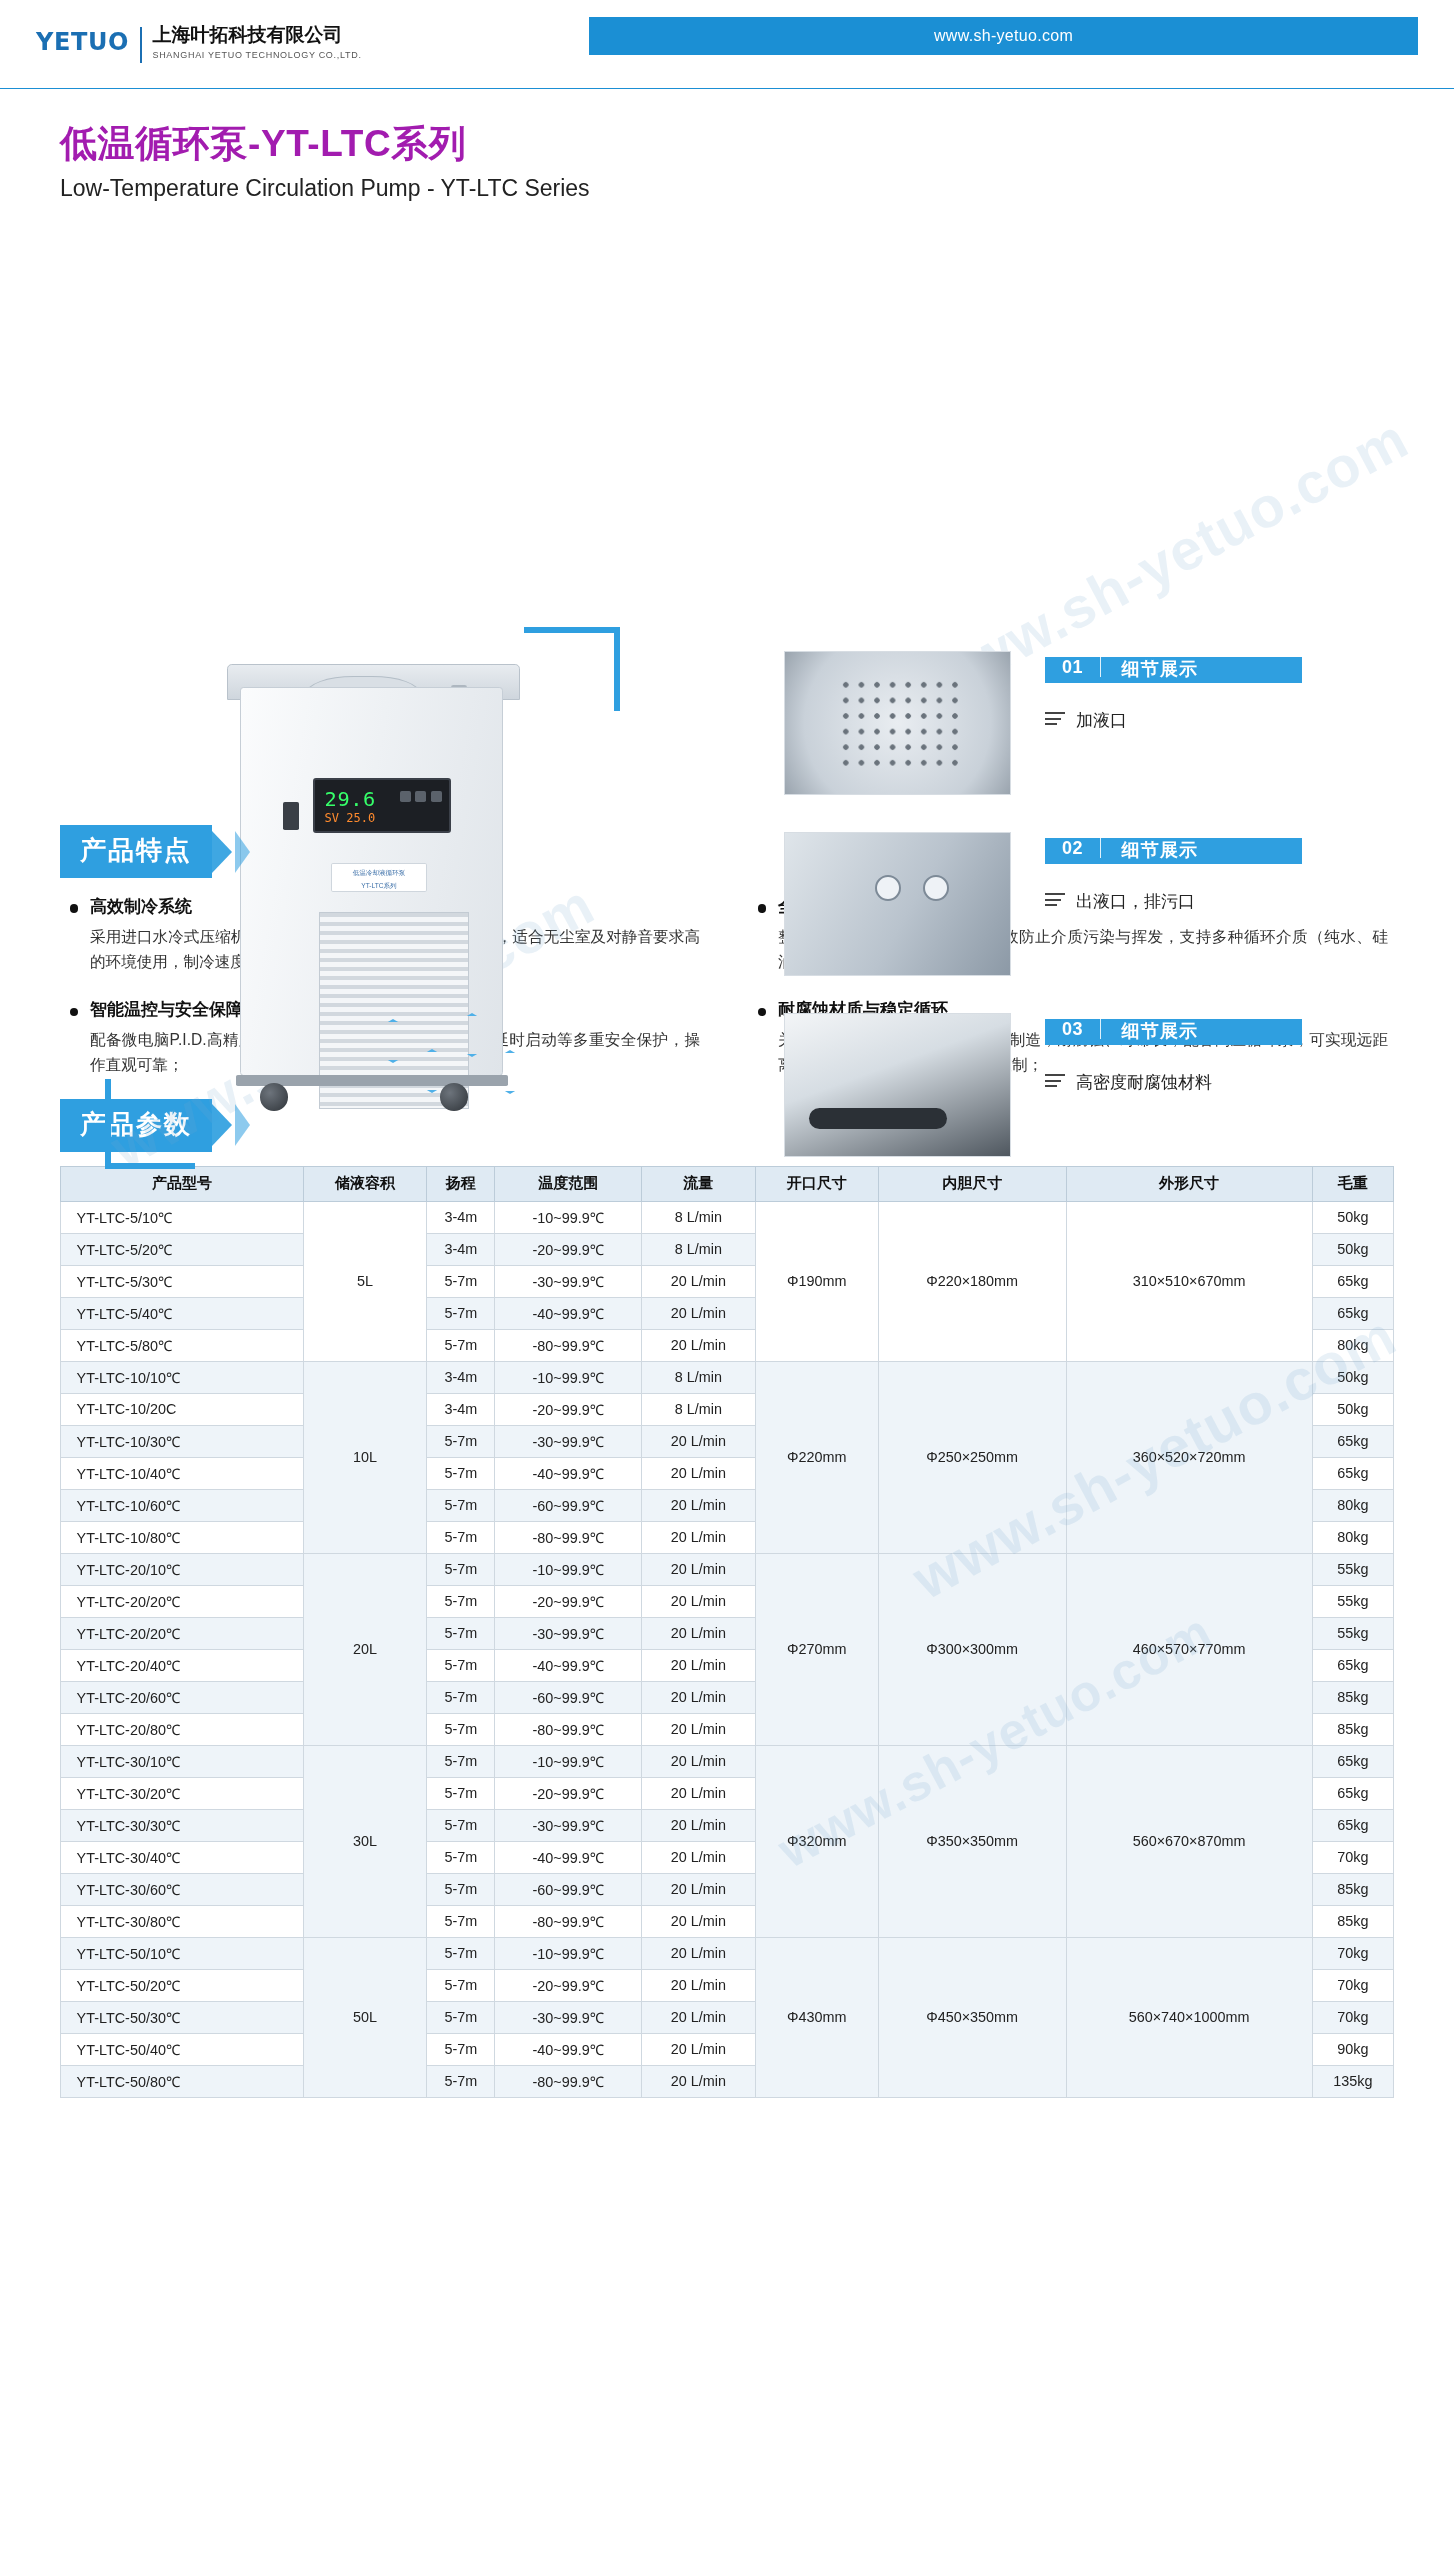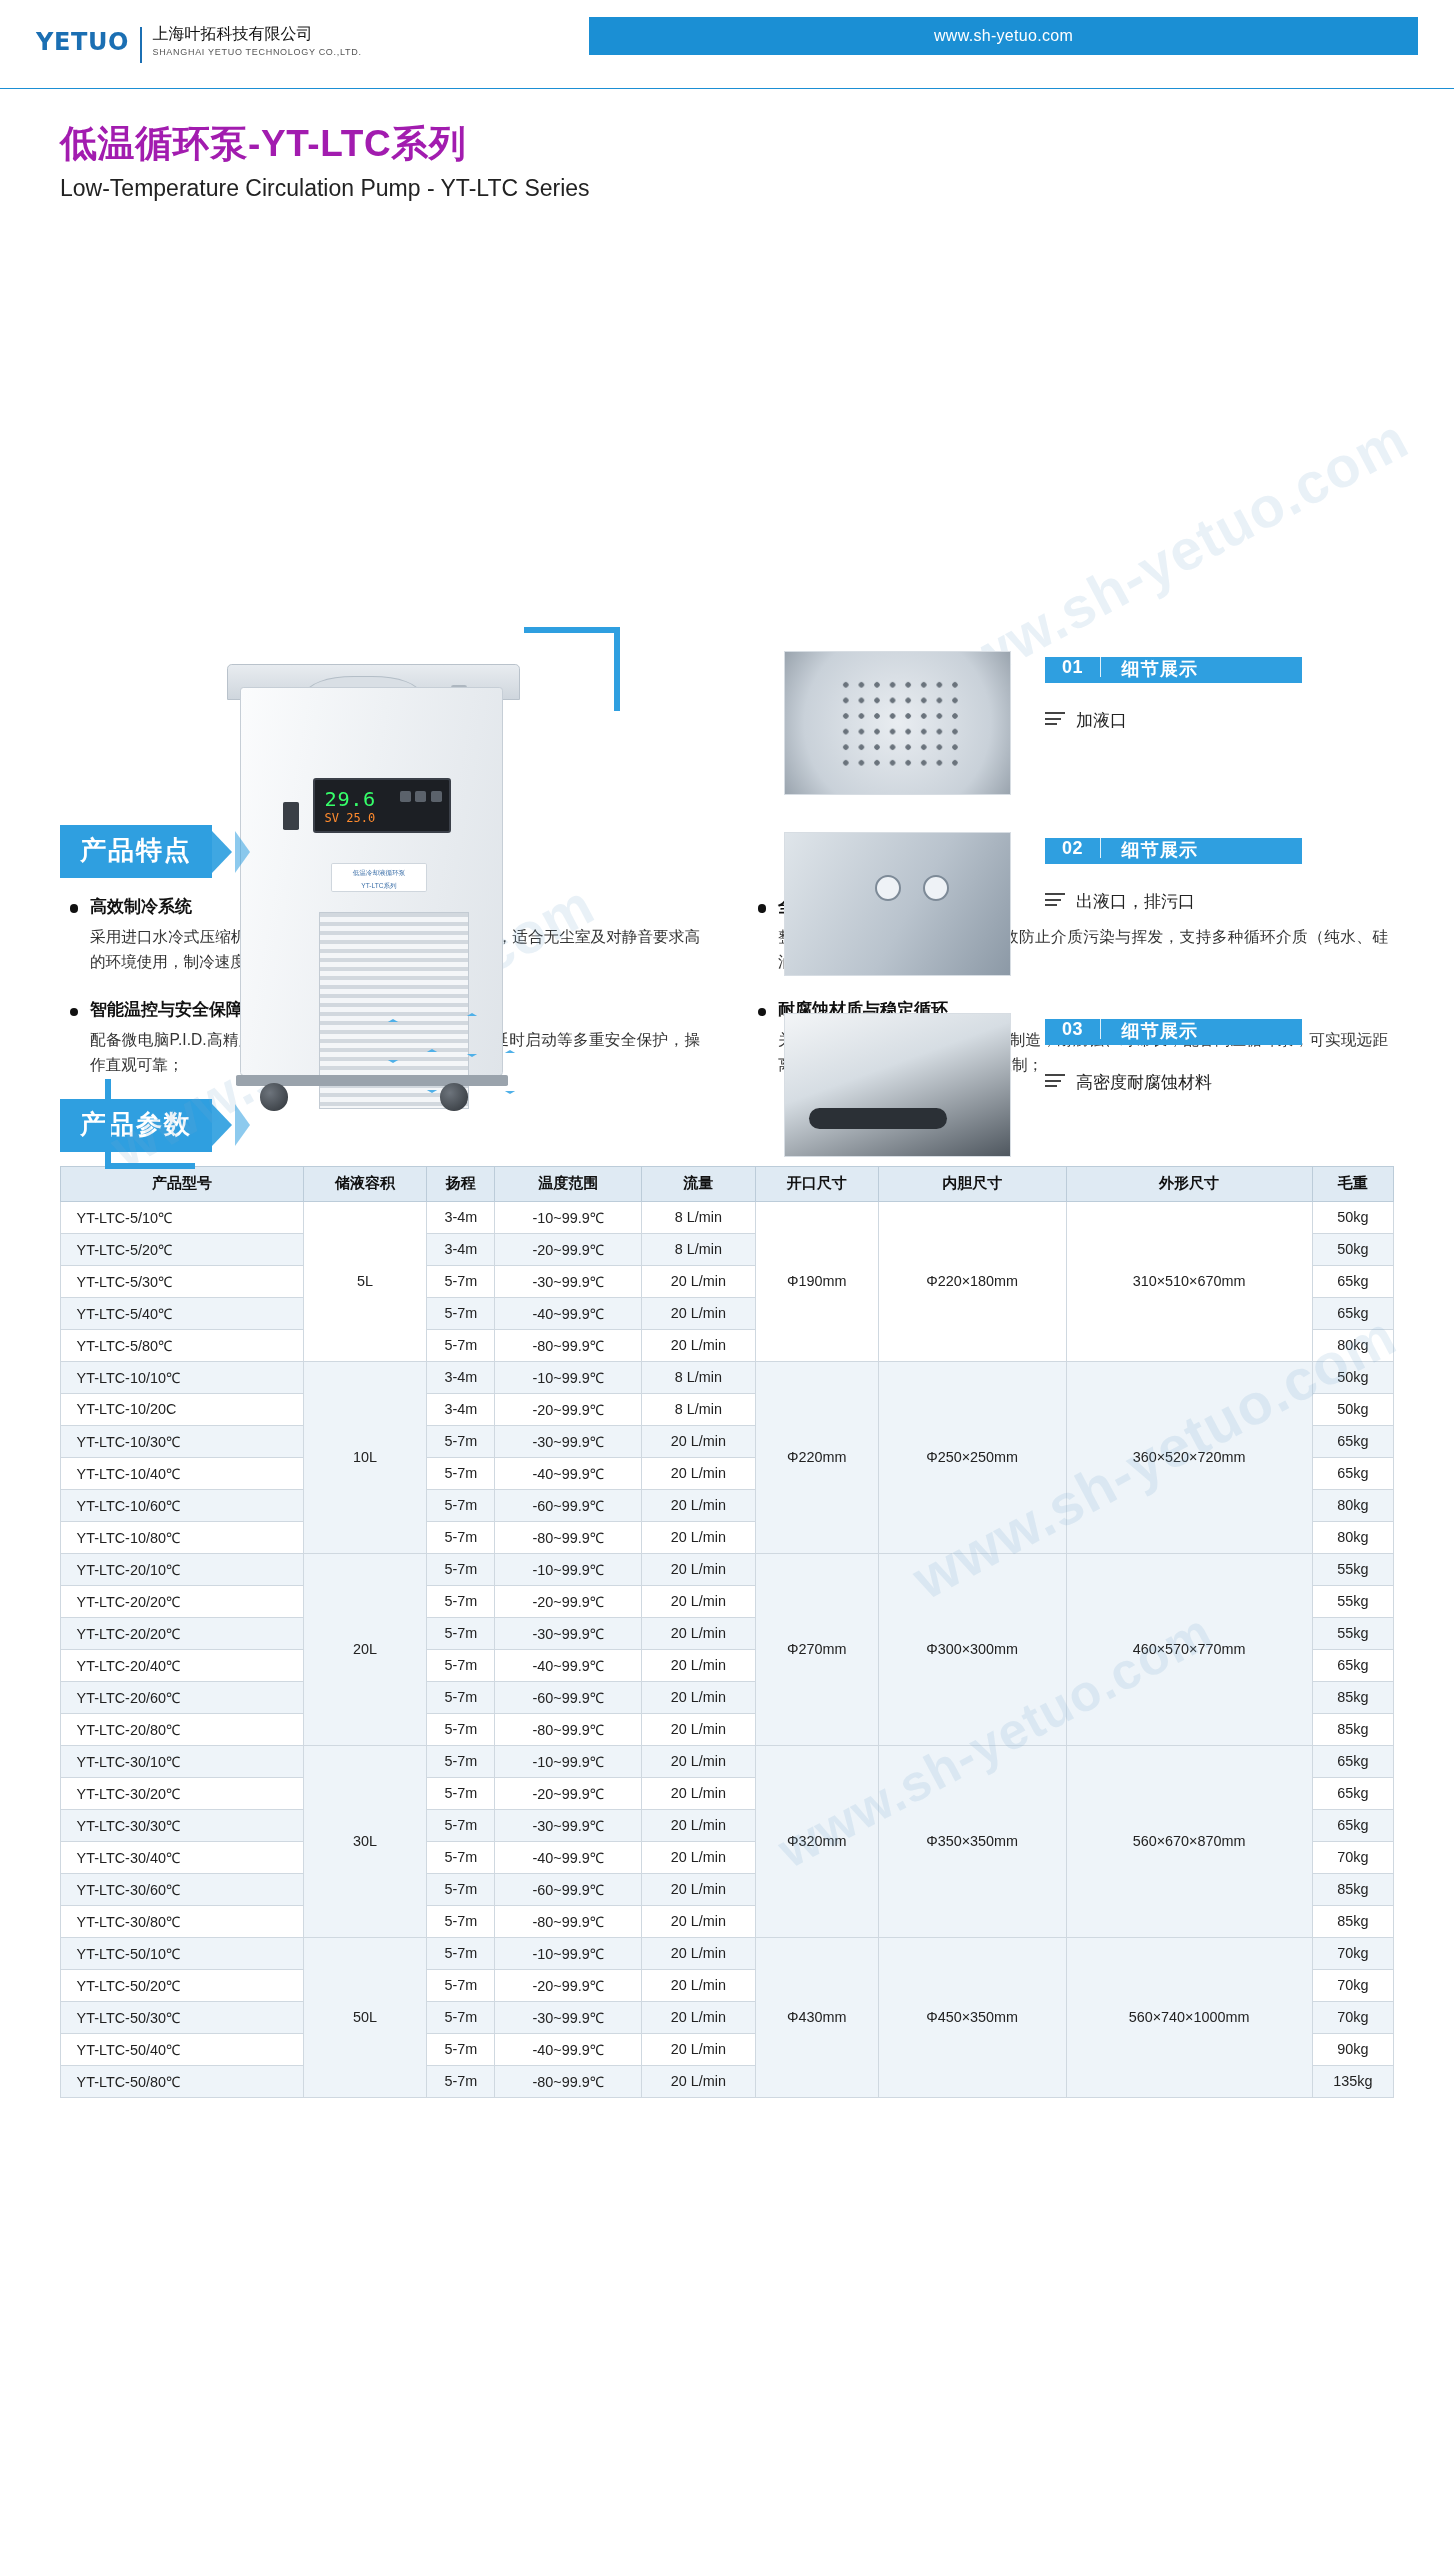--- a/index.html
+++ b/index.html
@@ -56,22 +56,22 @@
     line-height: 1;
     padding-top: 4.8px;
   }
   .logo-divider {
     width: 1.8px;
     height: 36px;
     background: #1b6fb3;
     margin: 2.4px 10.8px 0 10.8px;
   }
   .logo-text-cn {
-    font-size: 16px;
-    font-weight: 400;
+    font-size: 19px;
+    font-weight: 700;
     color: #111;
     line-height: 1.1;
   }
   .logo-text-en {
     font-size: 9px;
     color: #555;
     letter-spacing: 0.7px;
     margin-top: 4.8px;
   }
   .header-url-bar {

